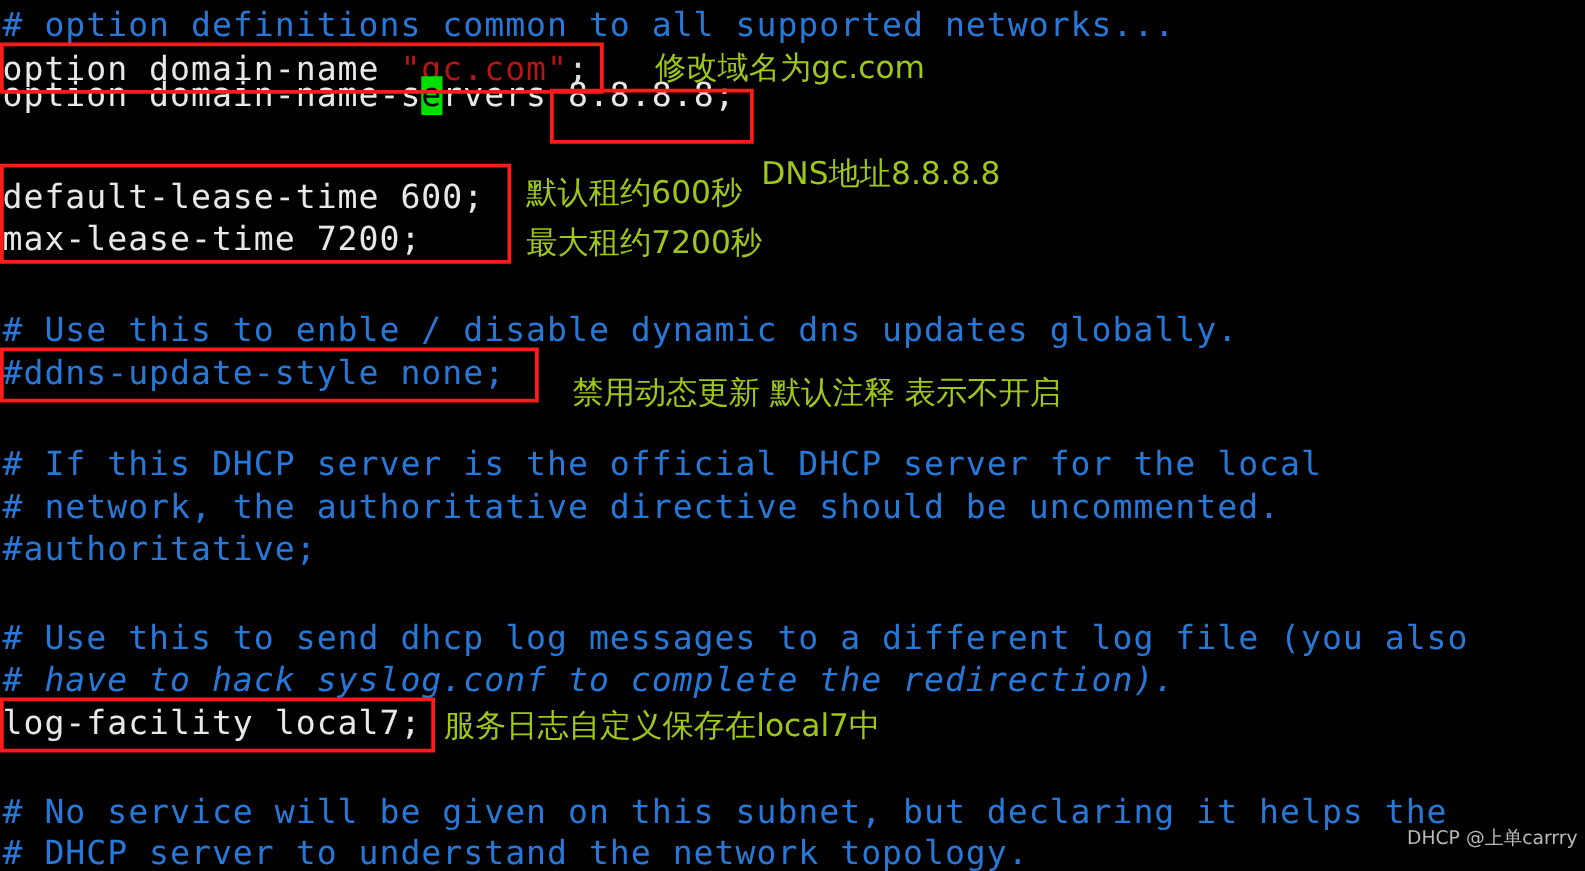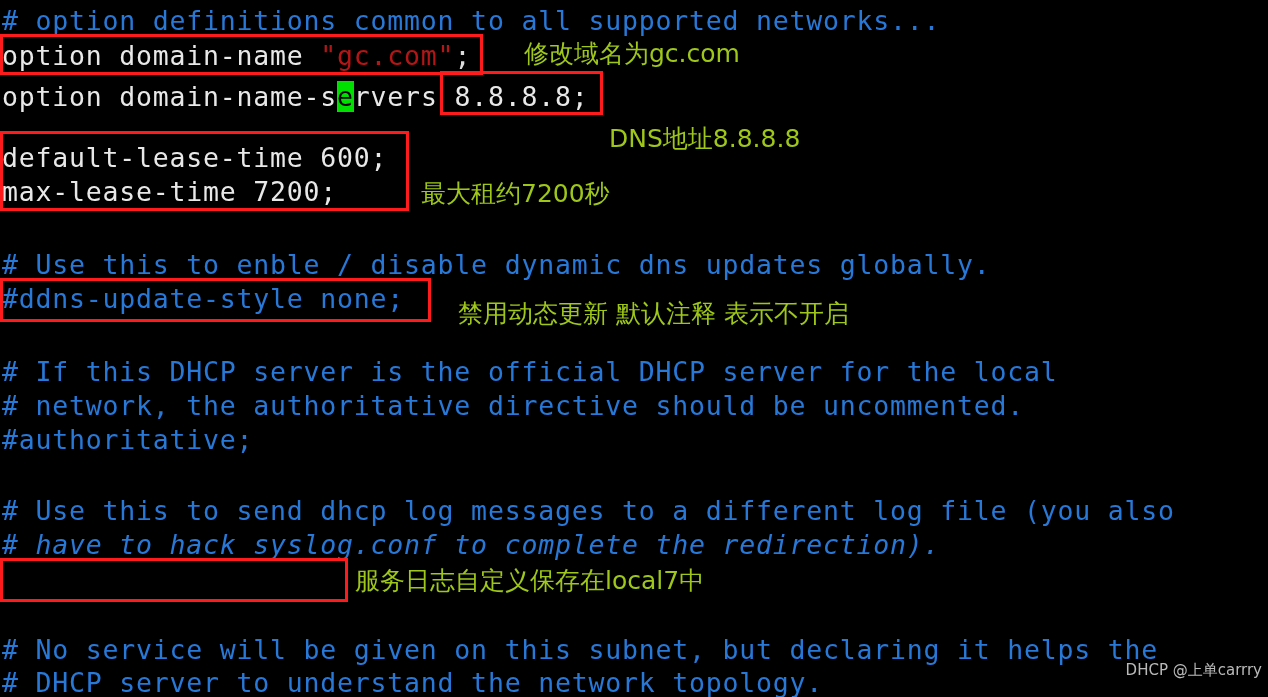--- a/index.html
+++ b/index.html
@@ -80,59 +80,61 @@
 </style>
 </head>
 <body>
 
 <div id="terminal">
 
   <div class="code-line c-comment" style="top:4px;"># option definitions common to all supported networks...</div>
 
   <div class="code-line" style="top:39px;"><span class="c-plain">option domain-name </span><span class="c-string">"gc.com"</span><span class="c-punct">;</span></div>
 
-  <div class="code-line" style="top:80px;"><span class="c-plain">option domain-name-s</span><span class="cursor">e</span><span class="c-plain">rvers 8.8.8.8;</span></div>
+  <div class="code-line" style="top:60px;"><span class="c-plain">option domain-name-s</span><span class="cursor">e</span><span class="c-plain">rvers 8.8.8.8;</span></div>
 
   <div class="code-line c-plain" style="top:141px;">default-lease-time 600;</div>
 
   <div class="code-line c-plain" style="top:175px;">max-lease-time 7200;</div>
 
   <div class="code-line c-comment" style="top:248px;"># Use this to enble / disable dynamic dns updates globally.</div>
 
   <div class="code-line c-comment" style="top:282px;">#ddns-update-style none;</div>
 
   <div class="code-line c-comment" style="top:355px;"># If this DHCP server is the official DHCP server for the local</div>
 
   <div class="code-line c-comment" style="top:389px;"># network, the authoritative directive should be uncommented.</div>
 
   <div class="code-line c-comment" style="top:423px;">#authoritative;</div>
 
   <div class="code-line c-comment" style="top:494px;"># Use this to send dhcp log messages to a different log file (you also</div>
 
   <div class="code-line c-comment" style="top:528px;font-style:italic;"># have to hack syslog.conf to complete the redirection).</div>
 
+  <div class="code-line c-plain" style="top:562px;">log-facility local7;</div>
 
   <div class="code-line c-comment" style="top:633px;"># No service will be given on this subnet, but declaring it helps the</div>
 
   <div class="code-line c-comment" style="top:666px;"># DHCP server to understand the network topology.</div>
 
   <div class="redbox" style="left:0px;  top:34px;  width:483px; height:41px;"></div>
 
   <div class="redbox" style="left:440px; top:71px;  width:163px; height:44px;"></div>
 
   <div class="redbox" style="left:0px;  top:131px; width:409px; height:80px;"></div>
 
   <div class="redbox" style="left:0px;  top:278px; width:431px; height:44px;"></div>
 
   <div class="redbox" style="left:0px;  top:558px; width:348px; height:44px;"></div>
 
   <div class="note" style="left:524px; top:39px;">修改域名为gc.com</div>
 
   <div class="note" style="left:609px; top:84px;margin-top:40px;">DNS地址8.8.8.8</div>
 
+  <div class="note" style="left:421px; top:139px;">默认租约600秒</div>
 
   <div class="note" style="left:421px; top:179px;">最大租约7200秒</div>
 
   <div class="note" style="left:458px; top:299px;">禁用动态更新 默认注释 表示不开启</div>
 
   <div class="note" style="left:355px; top:566px;">服务日志自定义保存在local7中</div>
 
   <div id="watermark">DHCP @上单carrry</div>
 
 </div>

